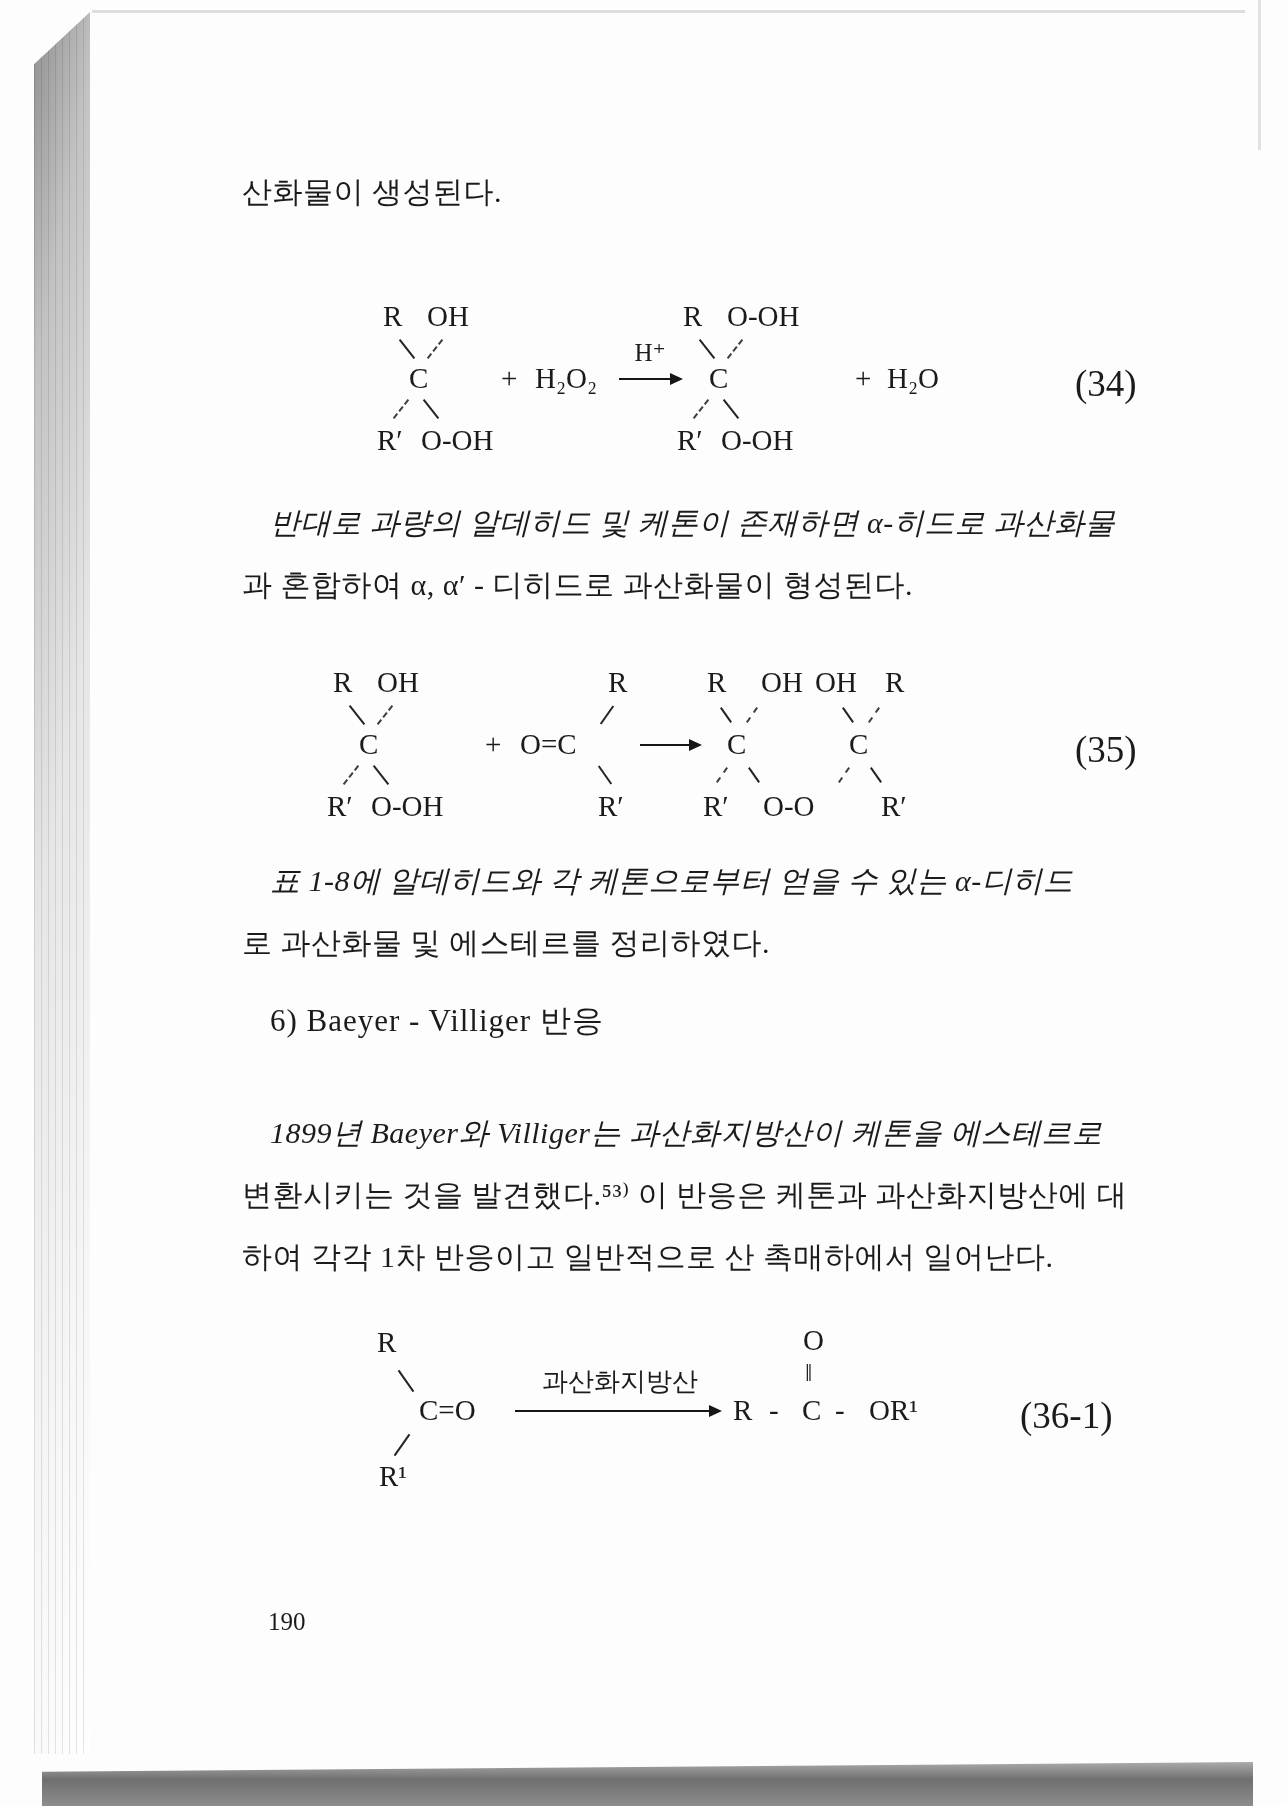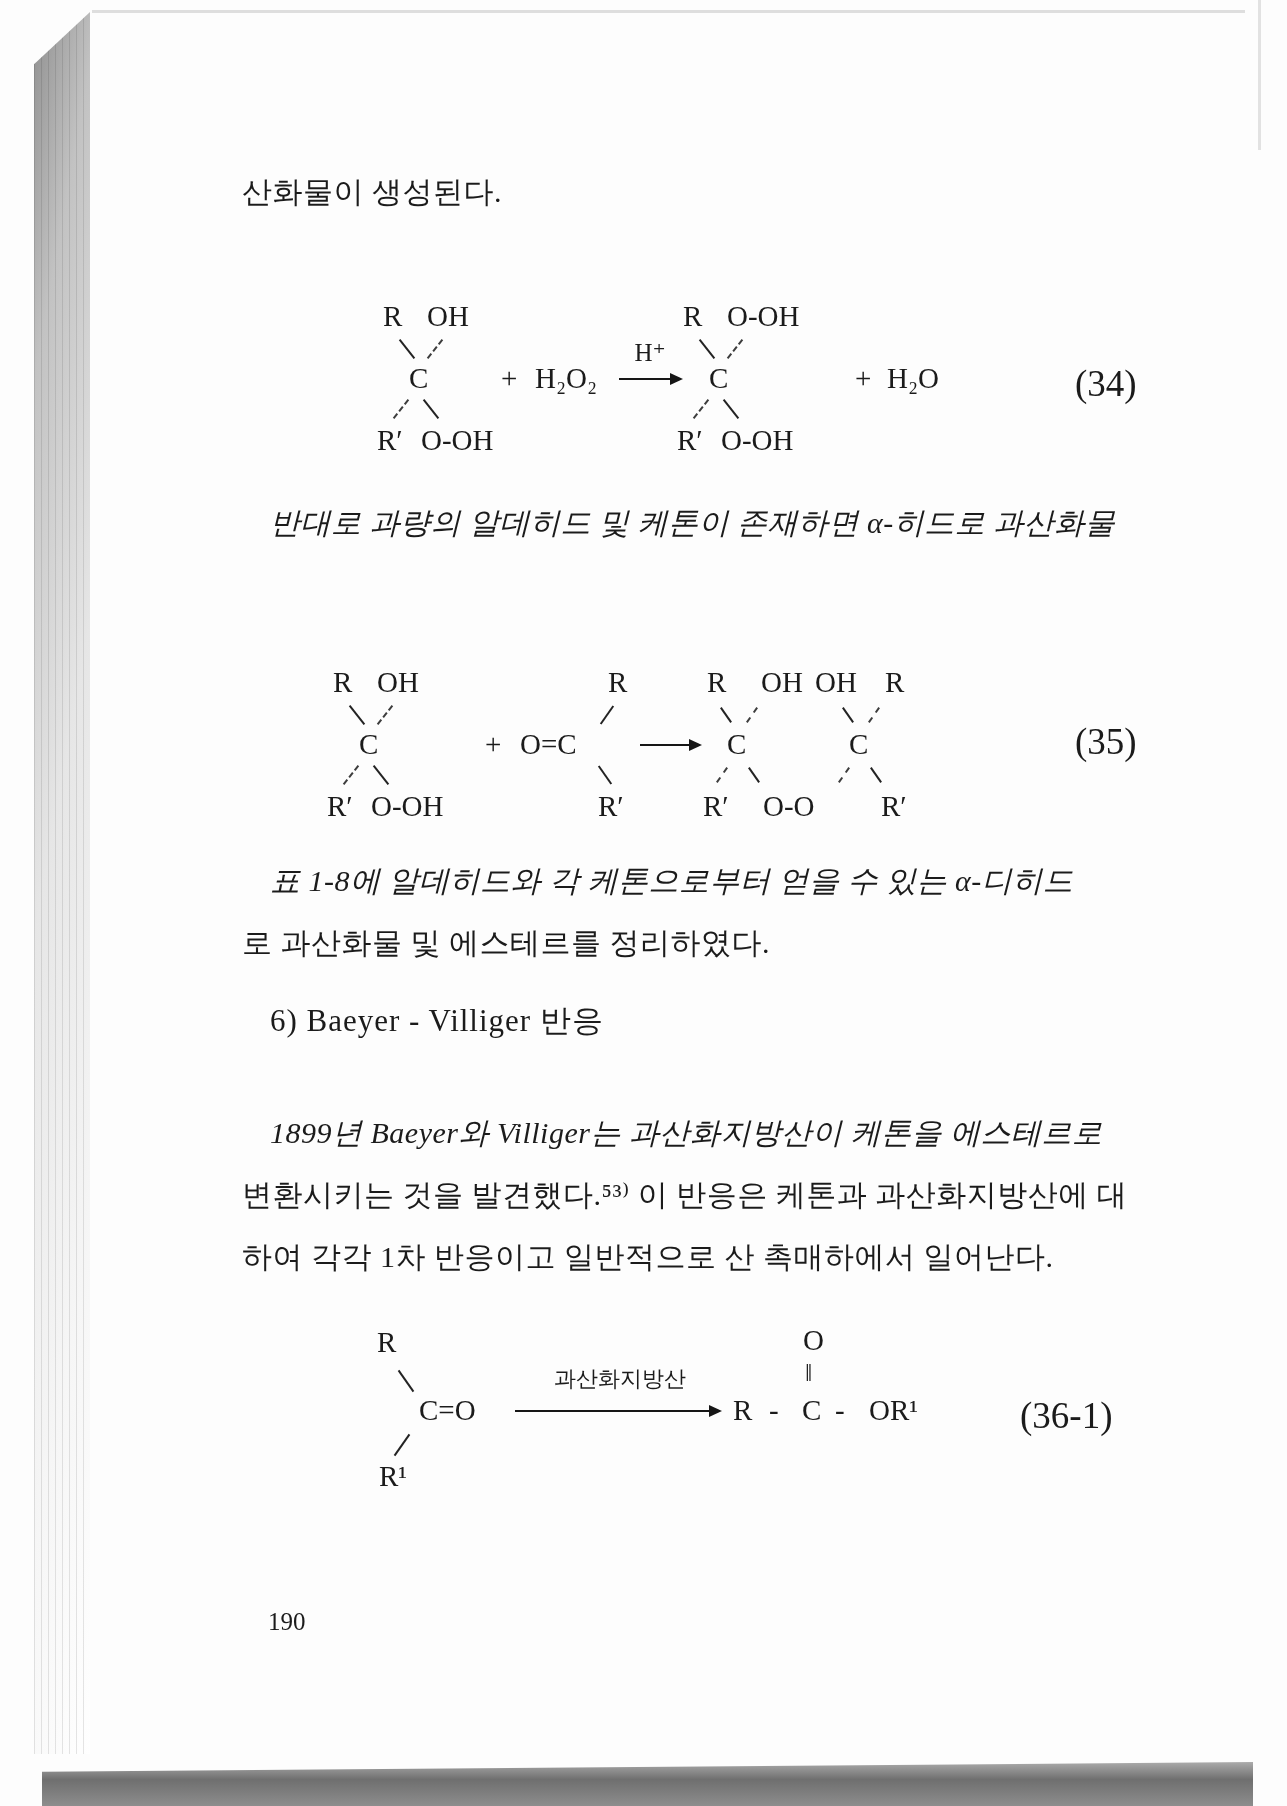--- a/index.html
+++ b/index.html
@@ -111,20 +111,21 @@
       <div class="bond b3 d"></div>
       <div class="bond b4"></div>
     </div>
     <span class="fx" style="left:480px;top:68px">+</span>
     <span class="fx" style="left:512px;top:68px">H₂O</span>
     <span class="fx eqnum" style="left:700px;top:68px">(34)</span>
   </div>
 
   <div class="para" style="left:242px;top:492px">
     <div class="ind">반대로 과량의 알데히드 및 케톤이 존재하면 α-히드로 과산화물</div>
+    <div>과 혼합하여 α, α′ - 디히드로 과산화물이 형성된다.</div>
   </div>
 
   <div class="eq" style="left:325px;top:660px;width:830px;height:170px">
     <div class="xs" style="left:0;top:0">
       <span class="tl">R</span>
       <span class="tr">OH</span>
       <span class="c">C</span>
       <span class="bl">R′</span>
       <span class="br">O-OH</span>
       <div class="bond b1"></div>
@@ -153,21 +154,21 @@
       <span class="b3">R′</span>
       <div class="bond n1"></div>
       <div class="bond n2 d"></div>
       <div class="bond n3 d"></div>
       <div class="bond n4"></div>
       <div class="bond n5"></div>
       <div class="bond n6 d"></div>
       <div class="bond n7 d"></div>
       <div class="bond n8"></div>
     </div>
-    <span class="fx eqnum" style="left:750px;top:60px">(35)</span>
+    <span class="fx eqnum" style="left:750px;top:68px">(35)</span>
   </div>
 
   <div class="para" style="left:242px;top:850px">
     <div class="ind">표 1-8에 알데히드와 각 케톤으로부터 얻을 수 있는 α-디히드</div>
     <div>로 과산화물 및 에스테르를 정리하였다.</div>
   </div>
 
   <div class="heading" style="left:270px;top:1000px">6) Baeyer - Villiger 반응</div>
 
   <div class="para" style="left:242px;top:1102px">
@@ -177,21 +178,21 @@
   </div>
 
   <div class="eq" style="left:365px;top:1320px;width:790px;height:185px">
     <div class="r36" style="left:0;top:0">
       <span class="rt">R</span>
       <span class="rc">C=O</span>
       <span class="rb">R¹</span>
       <div class="bond q1"></div>
       <div class="bond q2"></div>
     </div>
-    <span class="alabel" style="left:160px;top:44px;width:190px;font-size:22px">과산화지방산</span>
+    <span class="alabel" style="left:160px;top:44px;width:190px;font-size:26px">과산화지방산</span>
     <div class="arrow" style="left:150px;top:90px;width:205px"></div>
     <div class="p36" style="left:368px;top:0">
       <span class="po">O</span>
       <span class="pd">‖</span>
       <span class="w1">R</span>
       <span class="w2">-</span>
       <span class="w3">C</span>
       <span class="w4">-</span>
       <span class="w5">OR¹</span>
     </div>

